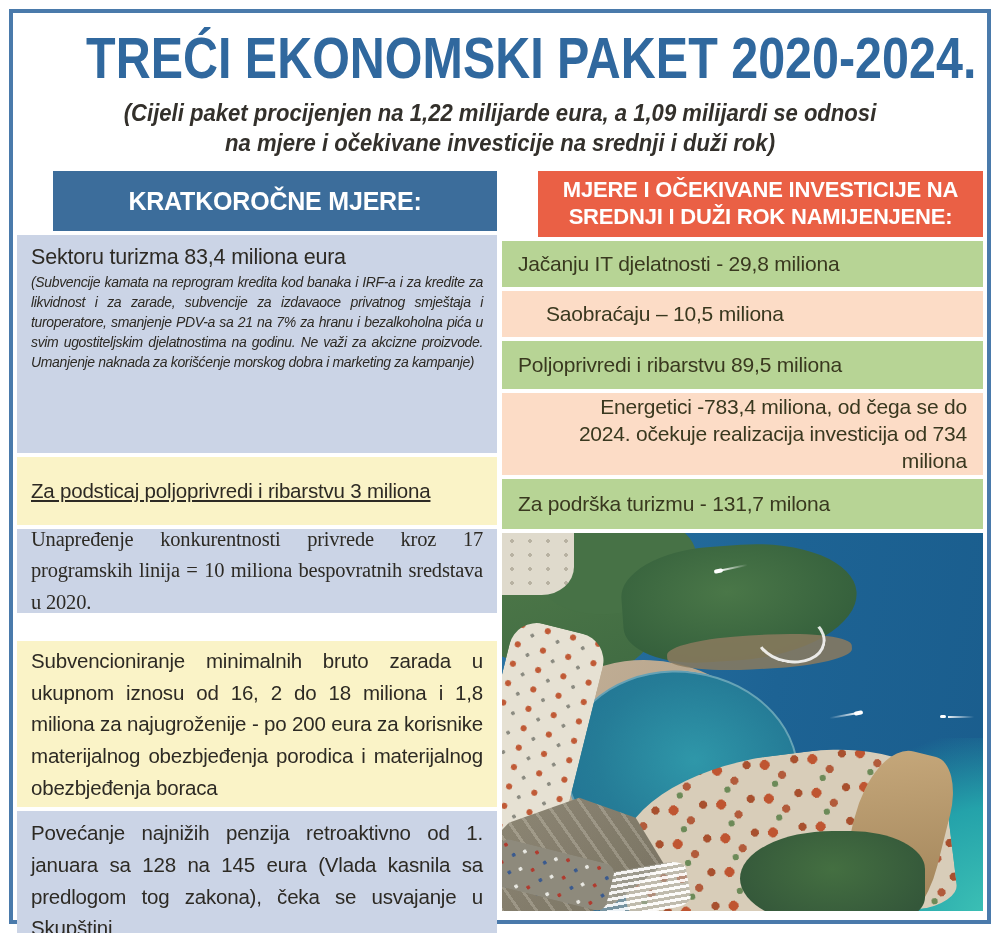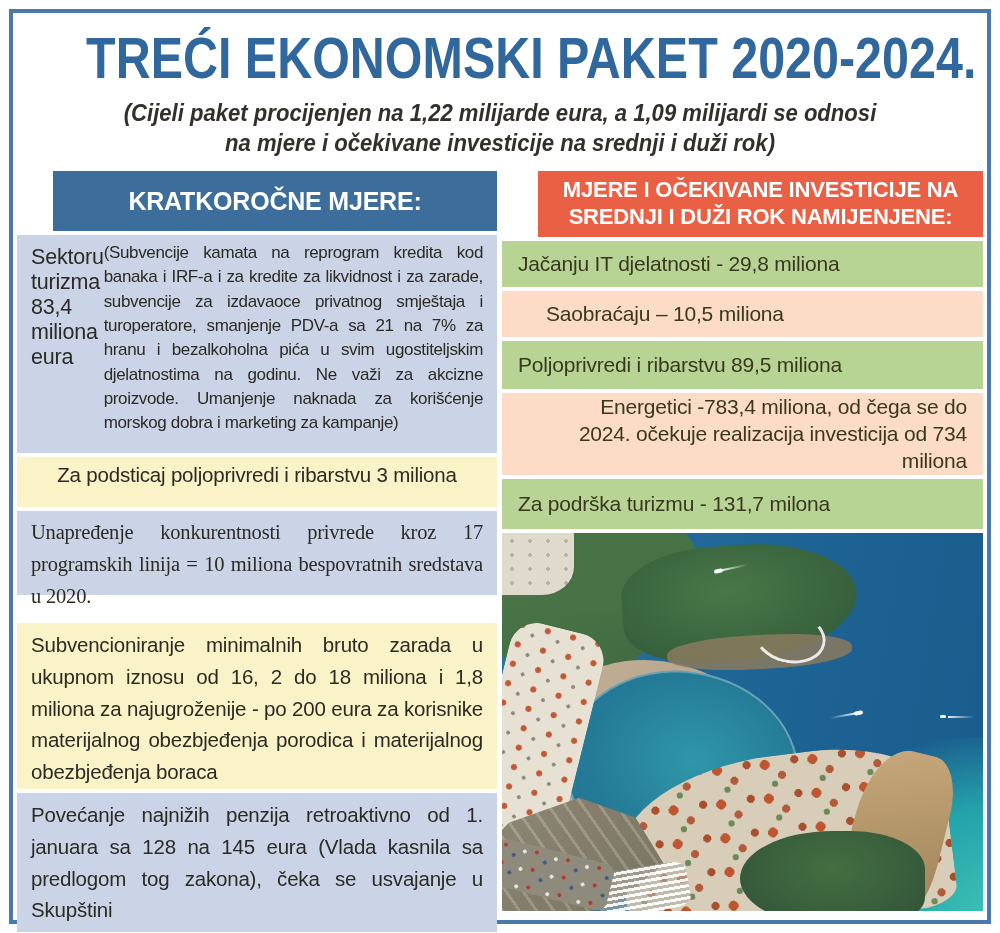--- a/index.html
+++ b/index.html
@@ -48,32 +48,32 @@
     color: #ffffff; font-weight: bold; margin-left: 36px;
   }
   .left-header  { height: 60px; background: var(--header-left-bg, #3c6d9b); font-size: 25px; letter-spacing: -0.2px; }
   .right-header { height: 66px; background: var(--header-right-bg, #ea6045); font-size: 22px; line-height: 1.22; padding: 0 10px; letter-spacing: -0.2px; }
 
   .box {
     flex: none;
     padding: 6px 14px;
     color: var(--text-dark, #2d2a24);
     font-size: 20.5px; letter-spacing: -0.2px;
-    display: flex; flex-direction: row; justify-content: center;
+    display: flex; flex-direction: column; justify-content: center;
   }
   .box.blue   { background: var(--box-blue, #cbd4e6); }
   .box.yellow { background: var(--box-yellow, #faf3c7); }
   .box .box-lead { font-size: 21.5px; margin: 4px 0 2px 0; }
   .box .box-note {
-    font-size: 17px; line-height: 1.43;
+    font-style: italic; font-size: 14px; line-height: 1.43;
     letter-spacing: -0.35px; text-align: justify;
   }
   .just { text-align: justify; line-height: 1.55; }
   .h218 { height: 218px; justify-content: flex-start; }
-  .h68  { height: 50px; }
+  .h68  { height: 68px; text-decoration: underline; }
   .h100 { height: 84px; font-family: Liberation Serif, serif; }
   .h166 { height: 166px; margin-top: 24px; }
   .grow { flex: 1; }
 
   .row {
     flex: none;
     display: flex; align-items: center;
     padding: 4px 16px;
     font-size: 21px; letter-spacing: -0.2px; line-height: 1.28;
     color: var(--text-olive, #39381f);

